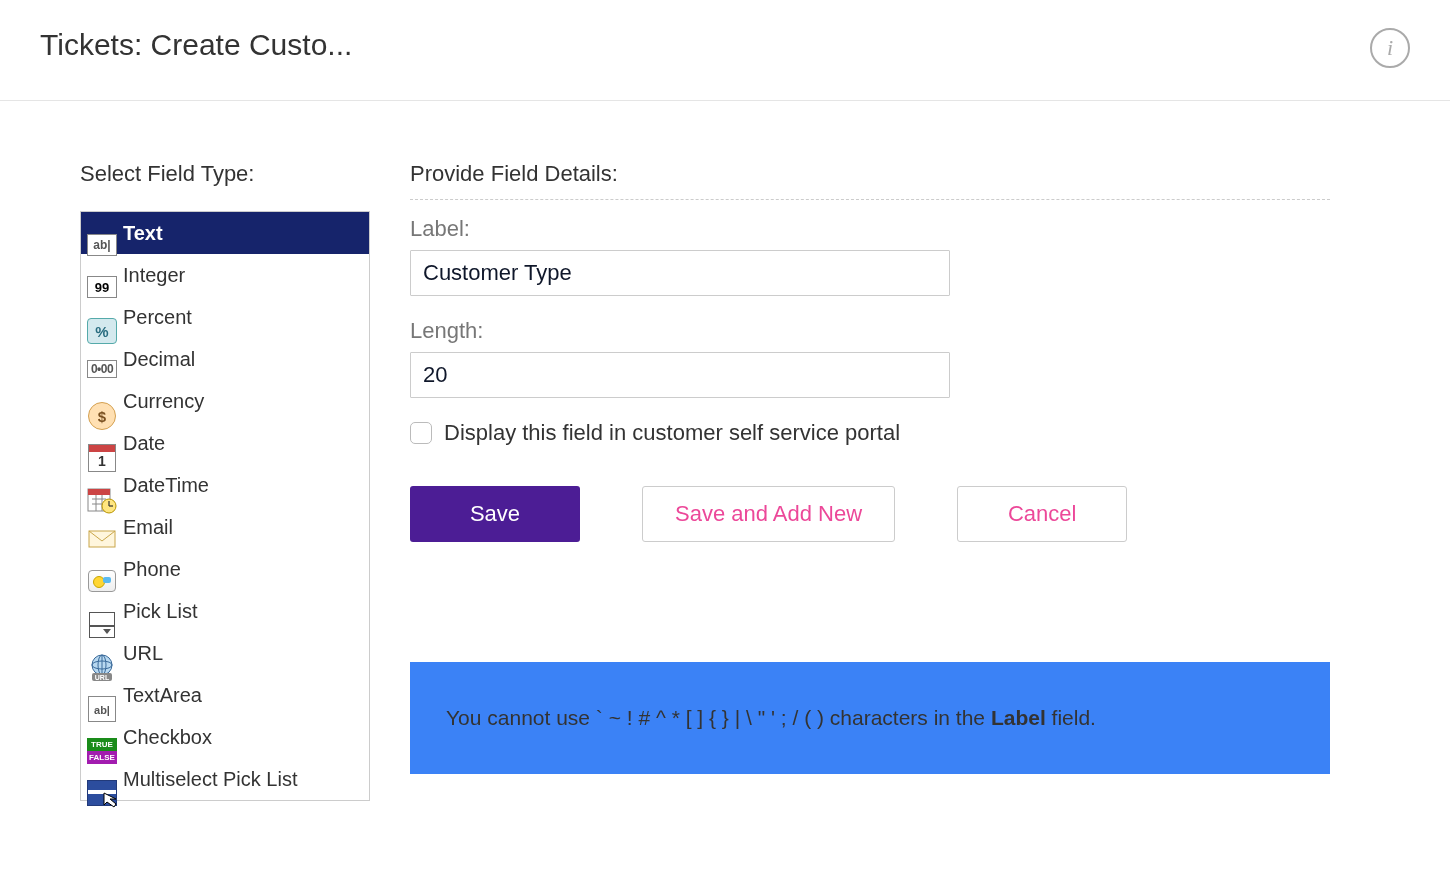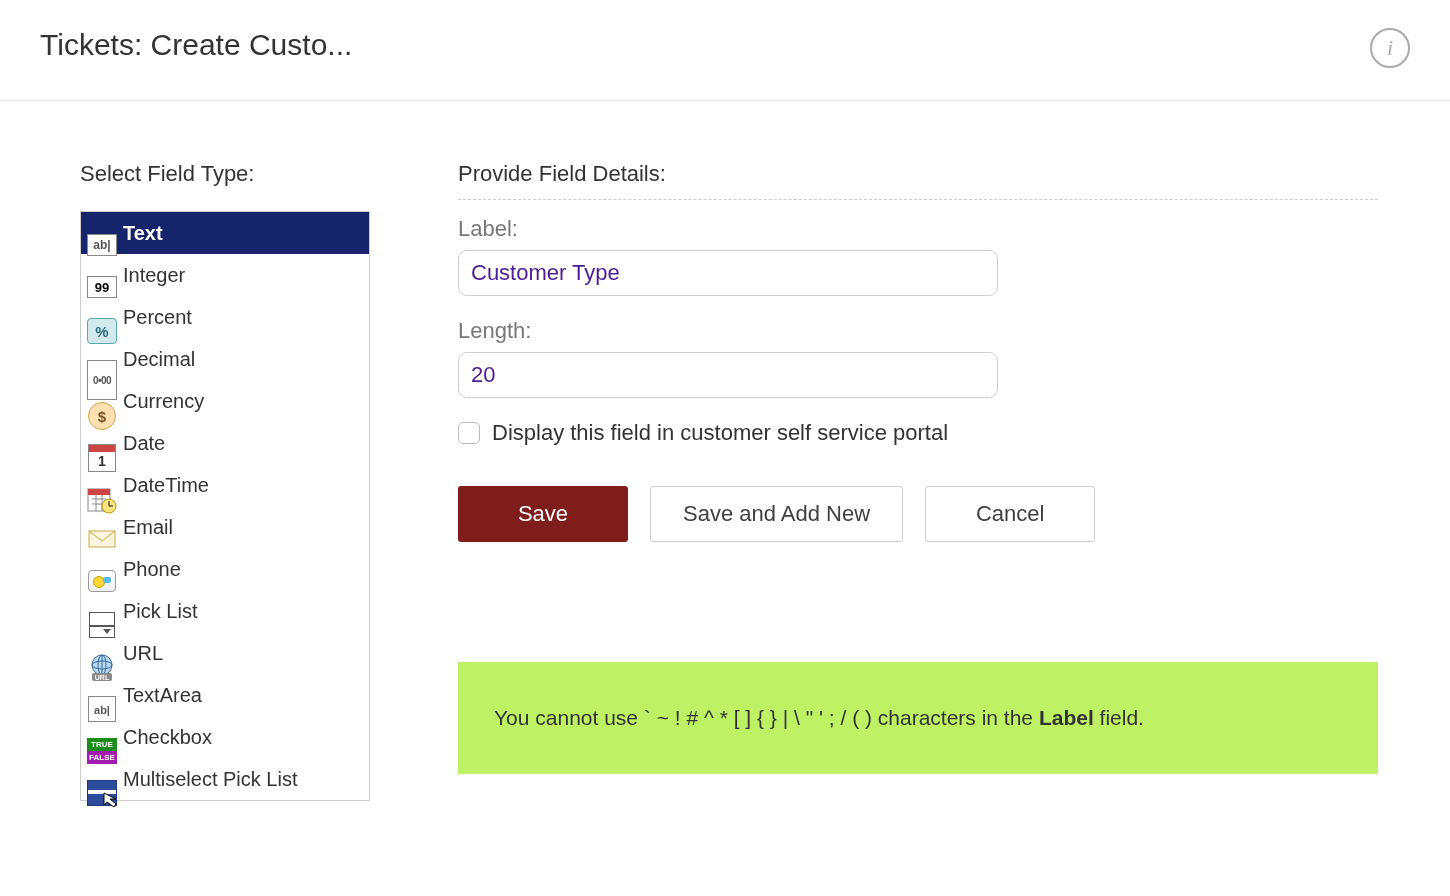--- a/index.html
+++ b/index.html
@@ -31,21 +31,21 @@
   justify-content: center;
   font-style: italic;
   font-family: Georgia, "Times New Roman", serif;
   color: #aaa;
   font-size: 22px;
   cursor: pointer;
 }
 .content {
   display: flex;
   padding: 60px 40px 40px 80px;
-  gap: 88px;
+  gap: 40px;
 }
 .left-panel {
   width: 290px;
   flex-shrink: 0;
 }
 .section-title {
   font-size: 22px;
   font-weight: 400;
   color: #333;
   margin-bottom: 24px;
@@ -98,24 +98,24 @@
 .form-label {
   font-size: 22px;
   color: #777;
   margin-bottom: 8px;
   display: block;
 }
 .form-input {
   width: 540px;
   height: 46px;
   border: 1px solid #ccc;
-  border-radius: 9px;
+  border-radius: 1px;
   font-size: 22px;
   padding: 0 12px;
-  color: #4c1d95;
+  color: #0f172a;
 }
 .checkbox-row {
   display: flex;
   align-items: center;
   gap: 12px;
   margin-bottom: 40px;
 }
 .checkbox-box {
   width: 22px;
   height: 22px;
@@ -137,45 +137,46 @@
   height: 56px;
   border-radius: 3px;
   font-size: 22px;
   cursor: pointer;
   display: flex;
   align-items: center;
   justify-content: center;
   padding: 0 32px;
 }
 .btn-primary {
-  background: #7f1d1d;
+  background: #4c1d95;
   color: #fff;
   border: none;
   min-width: 170px;
 }
 .btn-secondary {
   background: #fff;
-  color: #404040;
+  color: #ec4899;
   border: 1px solid #ccc;
   min-width: 170px;
+  margin-left: 40px;
 }
 .note-box {
-  background: #bef264;
+  background: #3b82f6;
   padding: 40px 36px;
   font-size: 21px;
   color: #333;
   line-height: 1.5;
 }
 .note-box .bold { font-weight: 600; }
 
 
 .ico-text { width:30px; height:22px; background:#fff; border:1px solid #888; display:flex; align-items:center; justify-content:center; font-size:12px; color:#555; font-weight:bold; }
 .ico-integer { width:30px; height:22px; background:#fff; border:1px solid #888; display:flex; align-items:center; justify-content:center; font-size:13px; color:#000000; font-weight:bold; }
 .ico-percent { width:30px; height:26px; background:#d4e9ee; border:1px solid #5aa; border-radius:4px; display:flex; align-items:center; justify-content:center; font-size:15px; color:#2a6d80; font-weight:bold; }
-.ico-decimal { width:30px; height:40px; background:#fff; border:1px solid #888; display:flex; align-items:center; justify-content:center; font-size:10px; color:#555; font-weight:bold; letter-spacing:-0.5px; }
+.ico-decimal { width:30px; height:18px; background:#fff; border:1px solid #888; display:flex; align-items:center; justify-content:center; font-size:12px; color:#555; font-weight:bold; letter-spacing:-0.5px; }
 .ico-currency { width:28px; height:28px; border-radius:50%; background:#ffe0b3; border:1px solid #d4a050; display:flex; align-items:center; justify-content:center; font-size:15px; color:#7a5020; font-weight:bold; }
 .ico-date { width:28px; height:28px; background:#fff; border:1px solid #888; position:relative; }
 .ico-date::before { content:""; position:absolute; top:0; left:0; right:0; height:7px; background:#c44; }
 .ico-date::after { content:"1"; position:absolute; top:8px; left:0; right:0; text-align:center; font-size:14px; color:#333; font-weight:bold; }
 .ico-datetime { width:30px; height:28px; position:relative; }
 .ico-datetime svg { width:30px; height:28px; }
 .ico-email { width:28px; height:20px; }
 .ico-phone { width:28px; height:22px; background:linear-gradient(#fff,#eee); border:1px solid #999; border-radius:4px; position:relative; }
 .ico-phone::before { content:""; position:absolute; width:10px; height:10px; border-radius:50%; background:#ffd633; border:1px solid #c9a600; top:5px; left:4px; }
 .ico-phone::after { content:""; position:absolute; width:8px; height:6px; background:#5bbaf0; top:6px; right:4px; border-radius:2px; }

